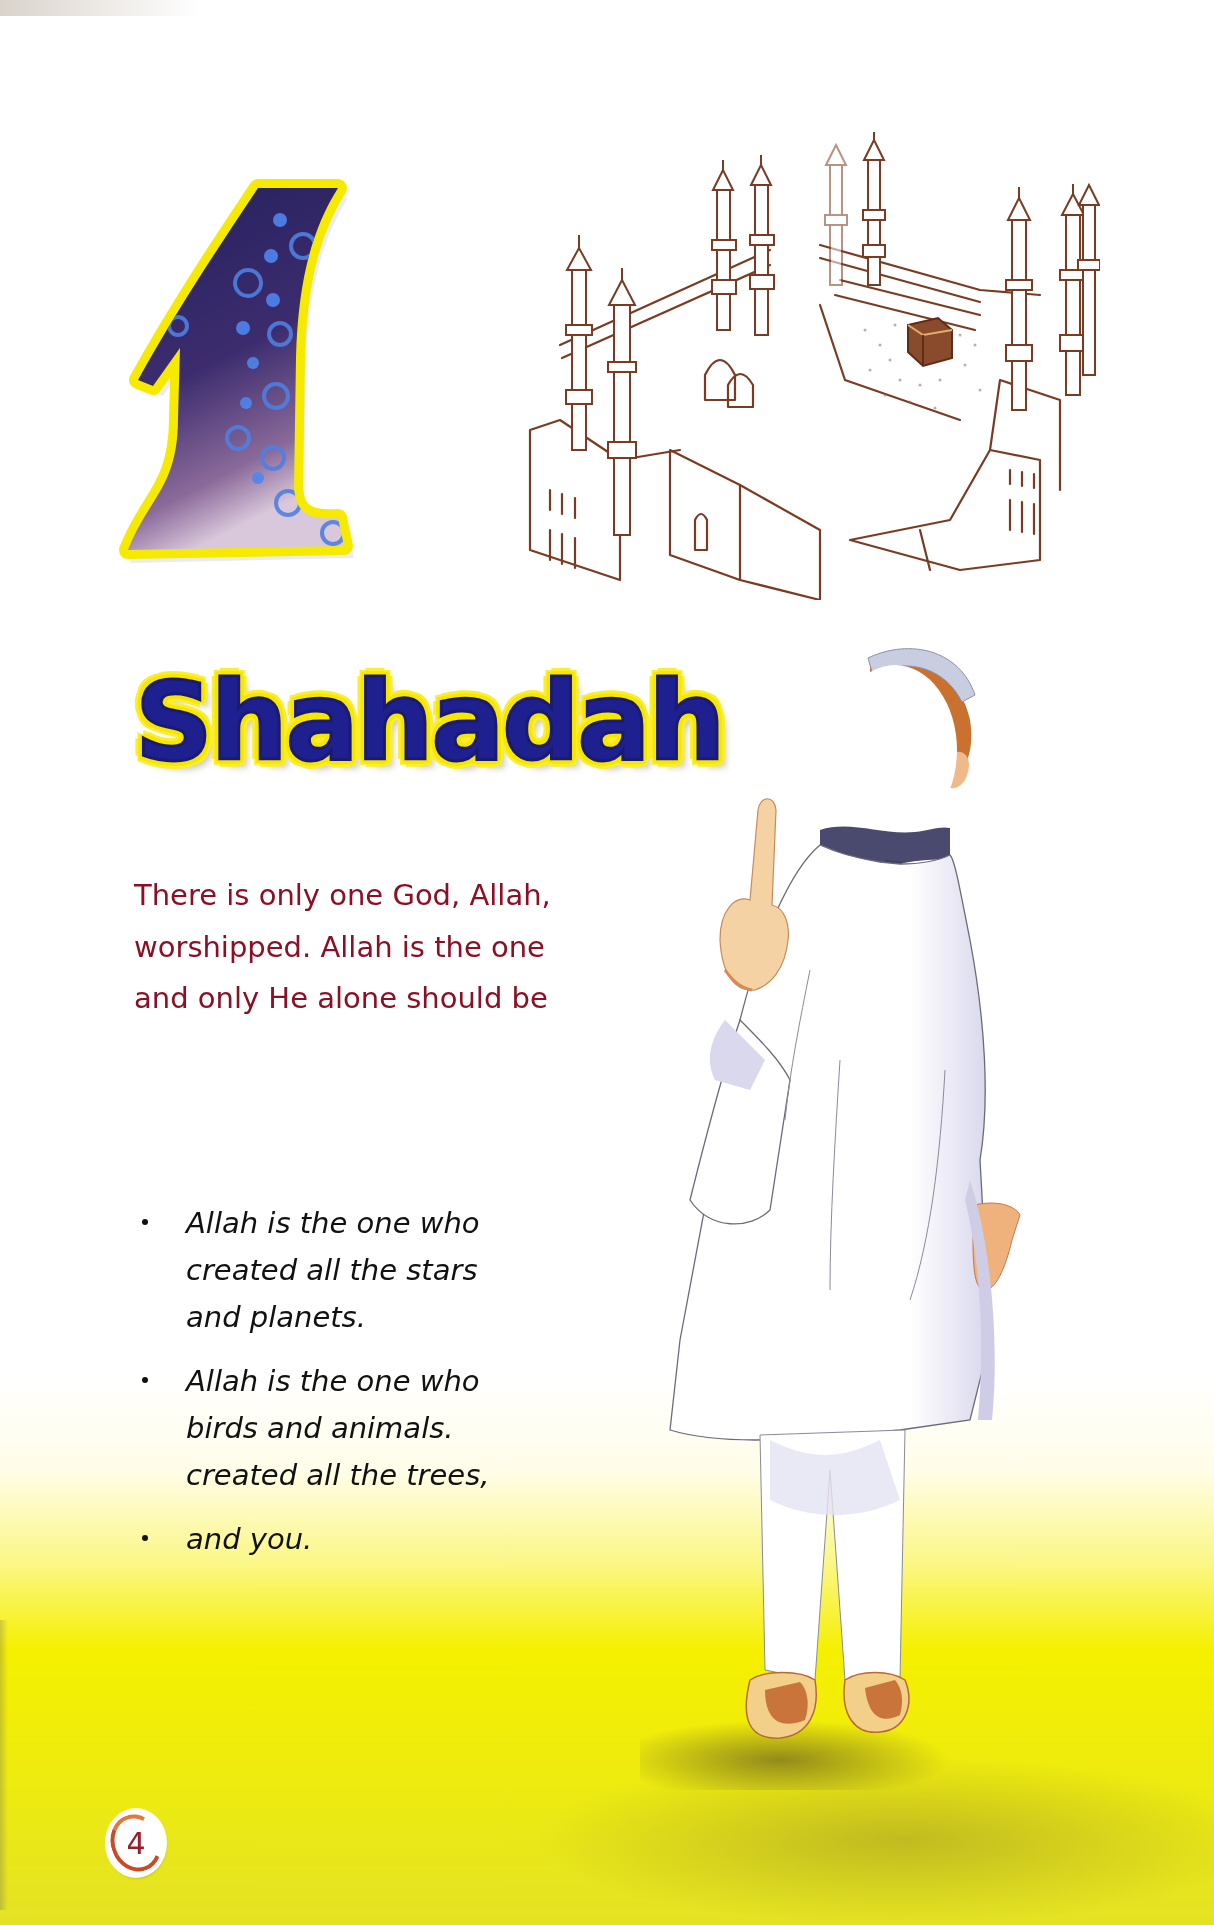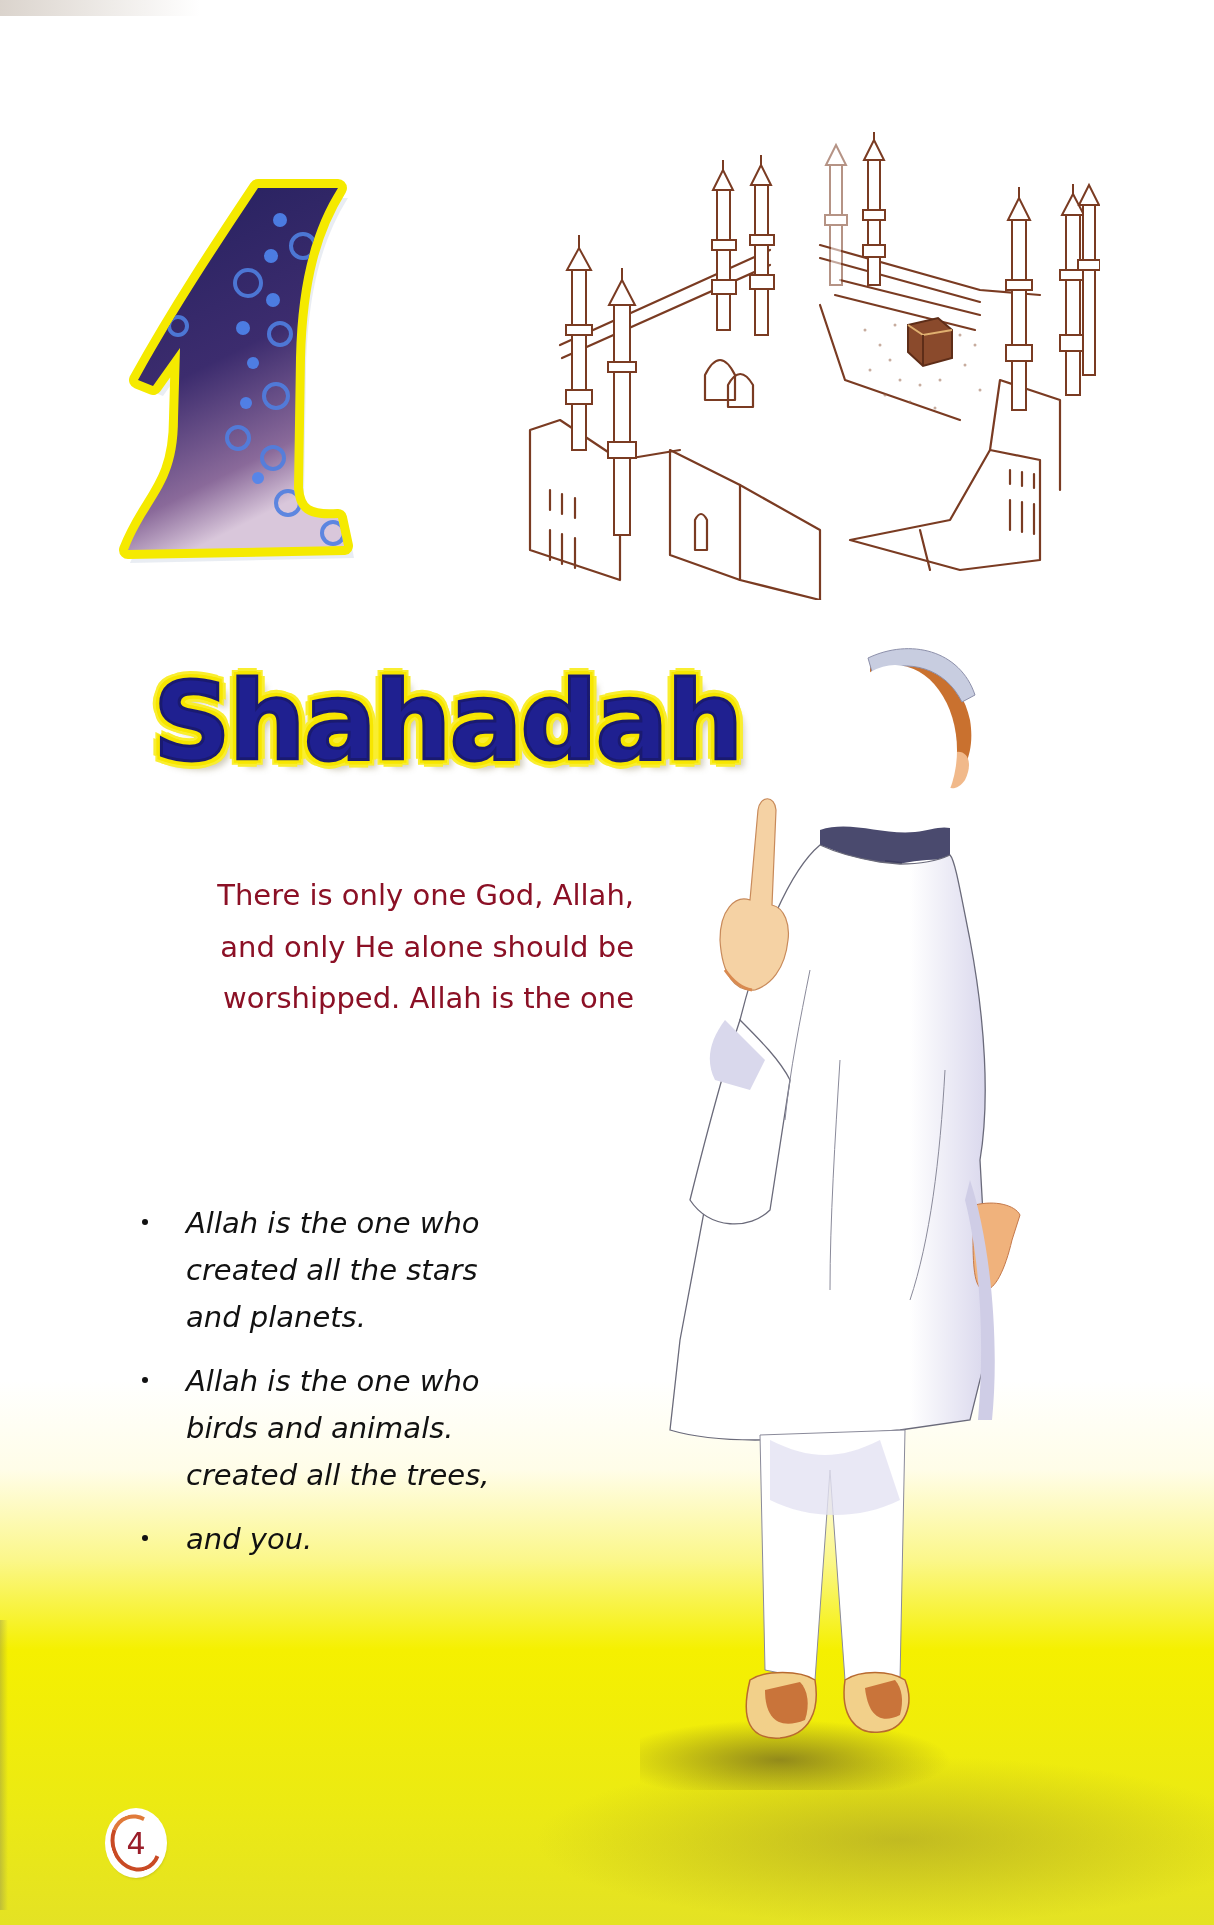--- a/index.html
+++ b/index.html
@@ -41,29 +41,27 @@
     color: #1f2090;
     -webkit-text-stroke: 3px #1a1a70;
     text-shadow:
       0 0 0 #f7e600,
       5px 0 0 #f7e600, -5px 0 0 #f7e600, 0 5px 0 #f7e600, 0 -5px 0 #f7e600,
       4px 4px 0 #f7e600, -4px -4px 0 #f7e600, 4px -4px 0 #f7e600, -4px 4px 0 #f7e600,
       8px 0 0 #f9ee30, -8px 0 0 #f9ee30, 0 8px 0 #f9ee30, 0 -8px 0 #f9ee30,
       6px 6px 0 #f9ee30, -6px -6px 0 #f9ee30, 6px -6px 0 #f9ee30, -6px 6px 0 #f9ee30,
       9px 9px 6px rgba(120,110,60,0.35);
     line-height: 1;
-    margin-left: 18px;
   }
 
   
   .intro {
     position: absolute; left: 134px; top: 870px; width: 500px;
     color: #8b1025; font-size: 29px; line-height: 51.5px;
     font-family: "DejaVu Sans", sans-serif;
-    text-align: right;
   }
   .intro span { display: block; white-space: nowrap; }
 
   
   .bullets {
     position: absolute; left: 134px; top: 1200px; width: 430px;
     color: #111111; font-size: 29px; line-height: 47px;
     list-style: none; margin: 0; padding: 0;
   }
   .bullets li { position: relative; padding-left: 52px; margin-bottom: 17px; }
@@ -260,22 +258,22 @@
       <circle cx="345" cy="200" r="1.5"></circle>
         <circle cx="460" cy="260" r="1.5"></circle>
         <circle cx="375" cy="195" r="1.5"></circle>
     </g>
   </svg>
 
   <div class="title">Shahadah</div>
 
   <div class="intro">
     <span>There is only one God, Allah,</span>
+    <span>worshipped. Allah is the one</span>
     <span>and only He alone should be</span>
-    <span>worshipped. Allah is the one</span>
   </div>
 
   <ul class="bullets">
     <li>
       <i class="dot"></i>
       <span class="line">Allah is the one who</span>
       <span class="line">created all the stars</span>
       <span class="line">and planets.</span>
     </li>
     <li>

